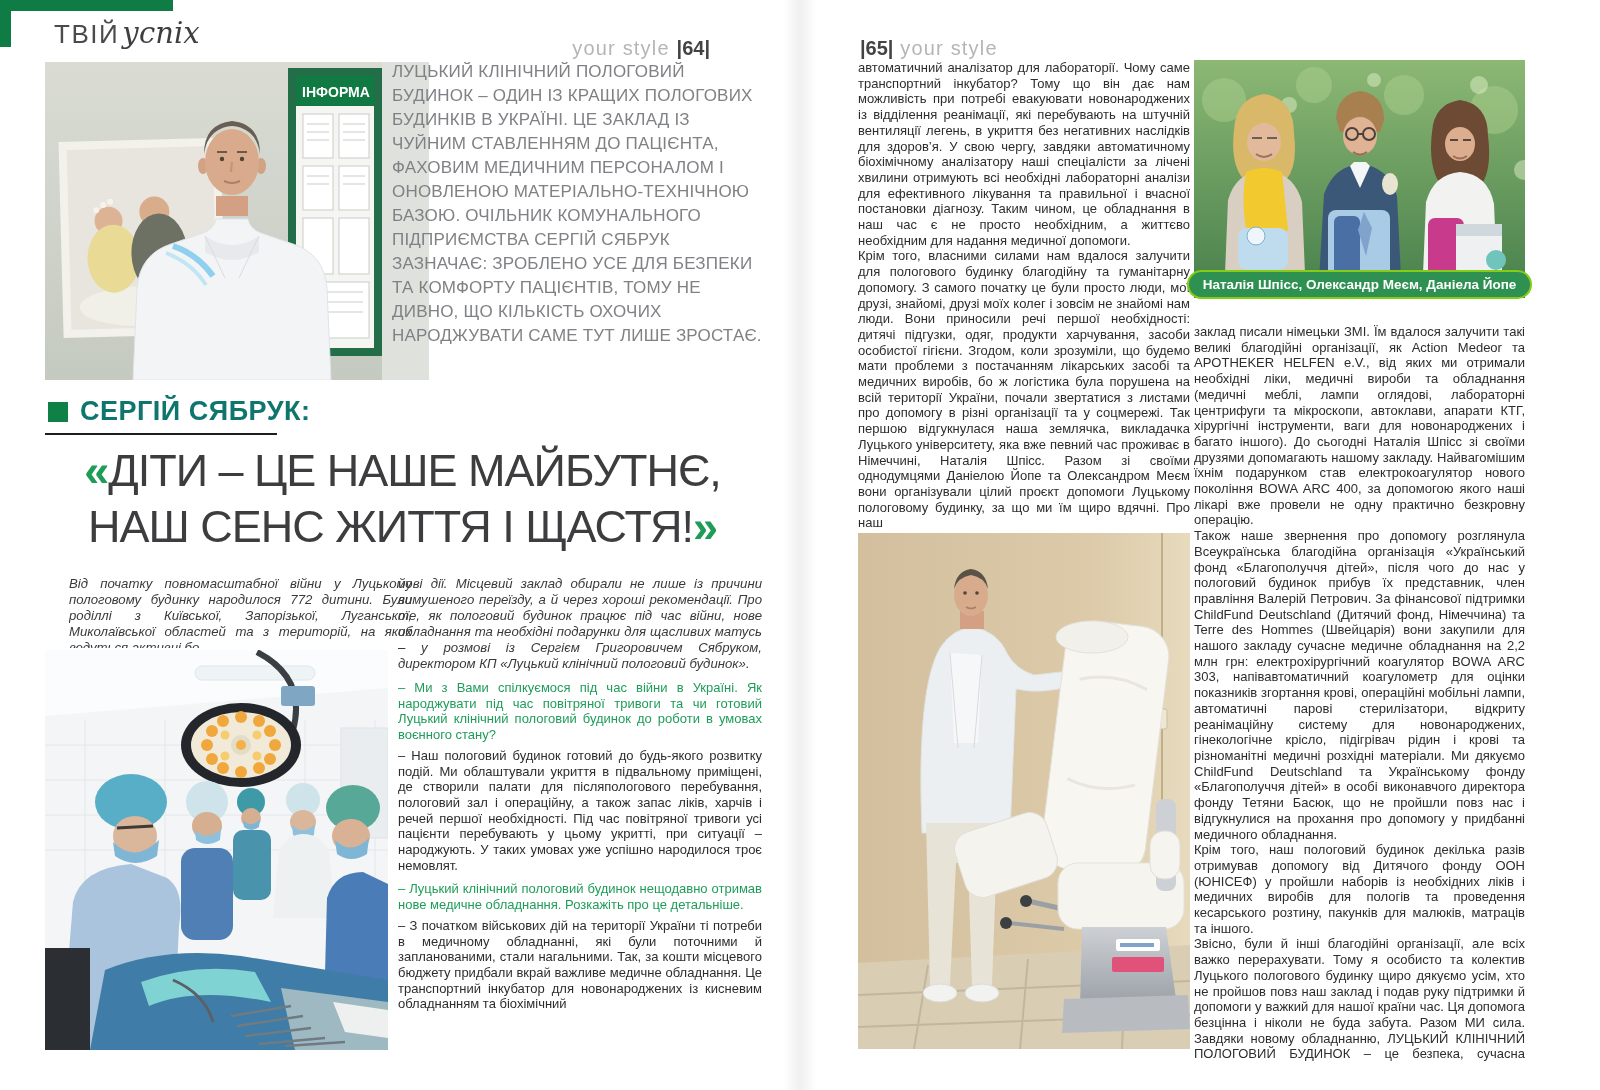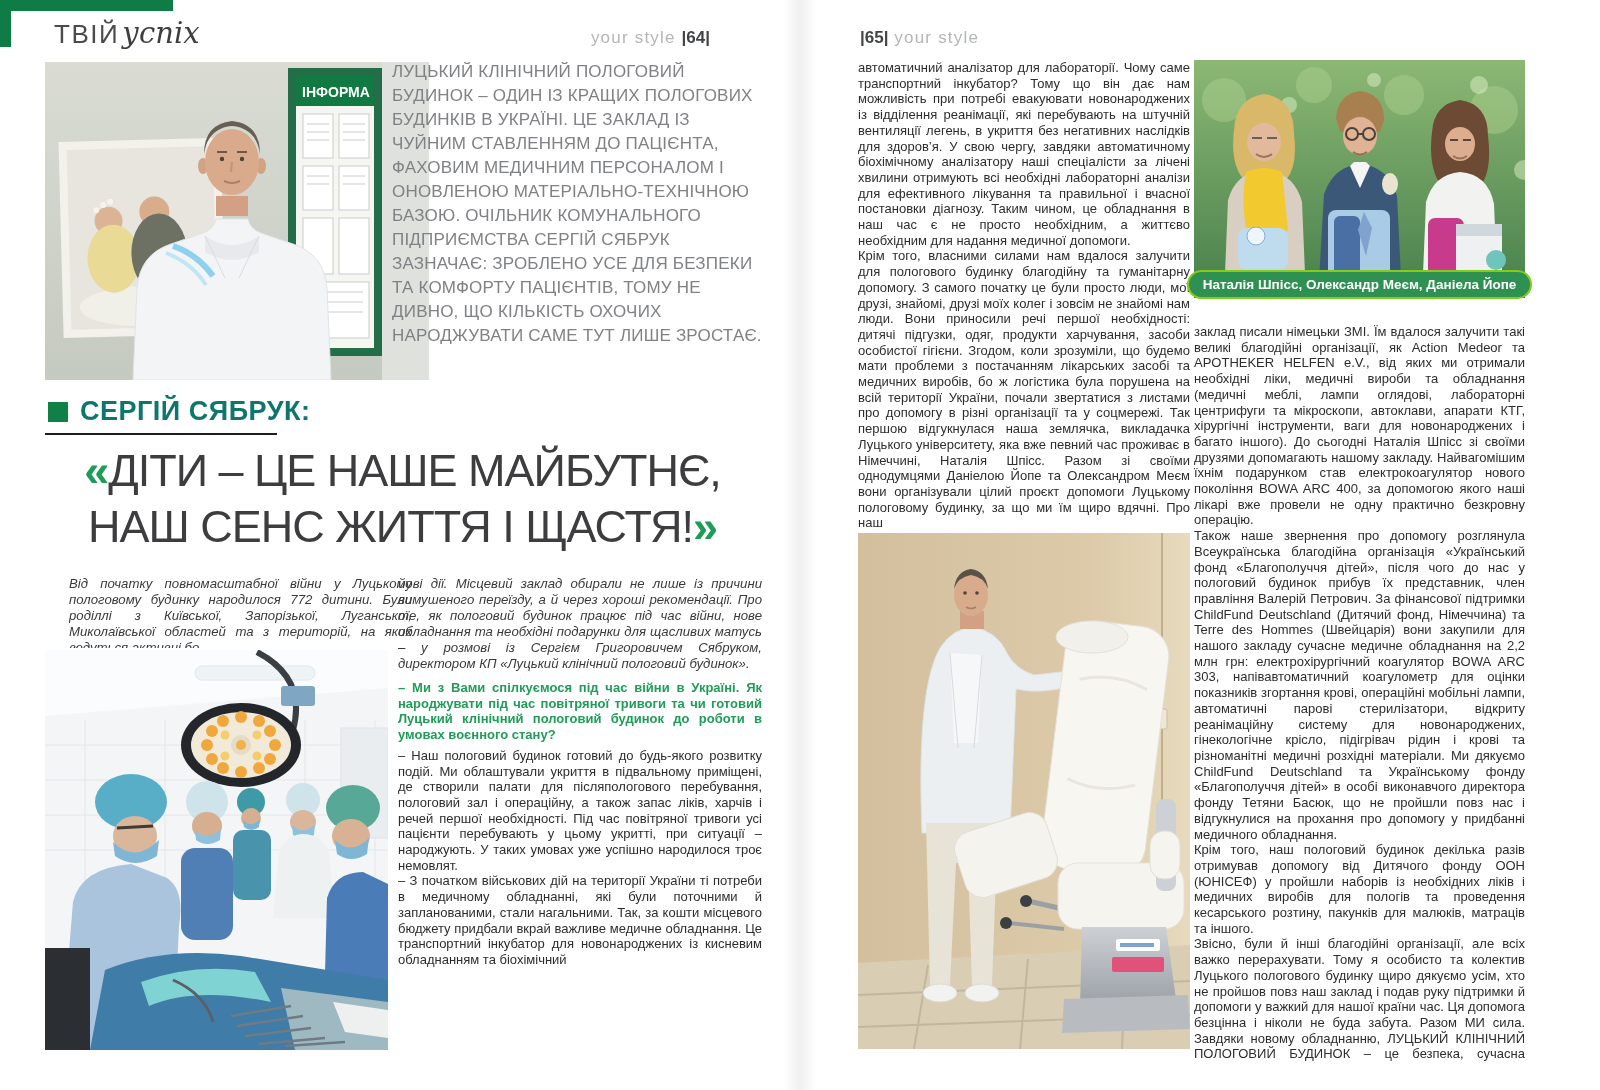--- a/index.html
+++ b/index.html
@@ -13,21 +13,21 @@
     background:linear-gradient(to right, rgba(0,0,0,0), rgba(0,0,0,0.06) 50%, rgba(0,0,0,0));
     pointer-events:none;
   }
   
   .corner-h { position:absolute; left:0; top:0; width:173px; height:11px; background:#0e7c44; }
   .corner-v { position:absolute; left:0; top:0; width:11px; height:47px; background:#0e7c44; }
   .logo { position:absolute; left:54px; top:16px; white-space:nowrap; }
   .logo-main { font-size:26px; color:#4b4b4d; letter-spacing:1.5px; }
   .logo-script { font-family:"DejaVu Serif", serif; font-style:italic; font-size:29px; color:#3e3e40; margin-left:3px; }
   
-  .runhead { position:absolute; top:28px; font-size:17px; color:#b3b5b7; letter-spacing:1.2px; white-space:nowrap; }
+  .runhead { position:absolute; top:37px; font-size:20px; color:#b3b5b7; letter-spacing:1.2px; white-space:nowrap; }
   .runhead-left { left:560px; width:150px; text-align:right; }
   .runhead-right { left:860px; }
   .pagenum { color:#414345; font-weight:bold; letter-spacing:0; }
   
   .photo { position:absolute; overflow:hidden; background:#dfe2dc; }
   .photo svg { display:block; }
   .photo-director { left:45px; top:62px; width:384px; height:318px; }
   .photo-or { left:45px; top:650px; width:343px; height:400px; }
   .photo-trio { left:1194px; top:60px; width:331px; height:238px; }
   .photo-chair { left:858px; top:533px; width:332px; height:516px; }
@@ -54,21 +54,21 @@
   .qmark { color:#1f9d58; font-weight:bold; }
   
   .col { position:absolute; }
   .col-a1 { left:45px; top:576px; width:343px; height:72px; overflow:hidden;margin-left:24px; }
   .col-a2 { left:398px; top:576px; width:364px; height:476px; overflow:hidden; }
   .col-b1 { left:858px; top:60px; width:332px; height:470px; overflow:hidden; }
   .col-b2 { left:1194px; top:324px; width:331px; height:740px; overflow:hidden; }
   p { margin:0; }
   .body-text { font-size:13px; line-height:15.7px; color:#2d2d2f; text-align:justify; }
   .lead-italic { font-style:italic; color:#3a3a3c; font-size:13.2px; line-height:16px; text-align:justify; }
-  .q-green { color:#1f9d58; font-weight:bold; margin-top:8px; margin-bottom:5px; }
+  .q-green { color:#1f9d58; font-weight:normal; margin-top:8px; margin-bottom:5px; }
   .caps-inline { text-transform:none; }
 </style>
 </head>
 <body>
 
 <div class="spread">
 
   <div class="corner-h"></div>
   <div class="corner-v"></div>
   <div class="logo">
@@ -255,20 +255,21 @@
         </g>
         <path d="M128 330 Q160 344 168 372" stroke="#5a6066" stroke-width="3" fill="none"></path>
       </g>
     </svg>
   </div>
 
   <div class="col col-a2">
     <p class="lead-italic">йові дії. Місцевий заклад обирали не лише із причини вимушеного переїзду, а й через хороші рекомендації. Про те, як пологовий будинок працює під час війни, нове обладнання та необхідні подарунки для щасливих матусь – у розмові із Сергієм Григоровичем Сябруком, директором КП «Луцький клінічний пологовий будинок».</p>
     <p class="body-text q-green">– Ми з Вами спілкуємося під час війни в Україні. Як народжувати під час повітряної тривоги та чи готовий Луцький клінічний пологовий будинок до роботи в умовах воєнного стану?</p>
     <p class="body-text">– Наш пологовий будинок готовий до будь-якого розвитку подій. Ми облаштували укриття в підвальному приміщені, де створили палати для післяпологового перебування, пологовий зал і операційну, а також запас ліків, харчів і речей першої необхідності. Під час повітряної тривоги усі пацієнти перебувають у цьому укритті, при ситуації – народжують. У таких умовах уже успішно народилося троє немовлят.</p>
+    <p class="body-text q-green">– Луцький клінічний пологовий будинок нещодавно отримав нове медичне обладнання. Розкажіть про це детальніше.</p>
     <p class="body-text">– З початком військових дій на території України ті потреби в медичному обладнанні, які були поточними й запланованими, стали нагальними. Так, за кошти місцевого бюджету придбали вкрай важливе медичне обладнання. Це транспортний інкубатор для новонароджених із кисневим обладнанням та біохімічний</p>
   </div>
 
   <div class="col col-b1">
     <p class="body-text">автоматичний аналізатор для лабораторії. Чому саме транспортний інкубатор? Тому що він дає нам можливість при потребі евакуювати новонароджених із відділення реанімації, які перебувають на штучній вентиляції легень, в укриття без негативних наслідків для здоров’я. У свою чергу, завдяки автоматичному біохімічному аналізатору наші спеціалісти за лічені хвилини отримують всі необхідні лабораторні аналізи для ефективного лікування та правильної і вчасної постановки діагнозу. Таким чином, це обладнання в наш час є не просто необхідним, а життєво необхідним для надання медичної допомоги.</p>
     <p class="body-text">Крім того, власними силами нам вдалося залучити для пологового будинку благодійну та гуманітарну допомогу. З самого початку це були просто люди, мої друзі, знайомі, друзі моїх колег і зовсім не знайомі нам люди. Вони приносили речі першої необхідності: дитячі підгузки, одяг, продукти харчування, засоби особистої гігієни. Згодом, коли зрозуміли, що будемо мати проблеми з постачанням лікарських засобі та медичних виробів, бо ж логістика була порушена на всій території України, почали звертатися з листами про допомогу в різні організації та у соцмережі. Так першою відгукнулася наша землячка, викладачка Луцького університету, яка вже певний час проживає в Німеччині, Наталія Шпісс. Разом зі своїми однодумцями Даніелою Йопе та Олександром Меєм вони організували цілий проєкт допомоги Луцькому пологовому будинку, за що ми їм щиро вдячні. Про наш</p>
   </div>
 
   <div class="photo photo-trio">
     <svg viewBox="0 0 331 238" width="331" height="238">

